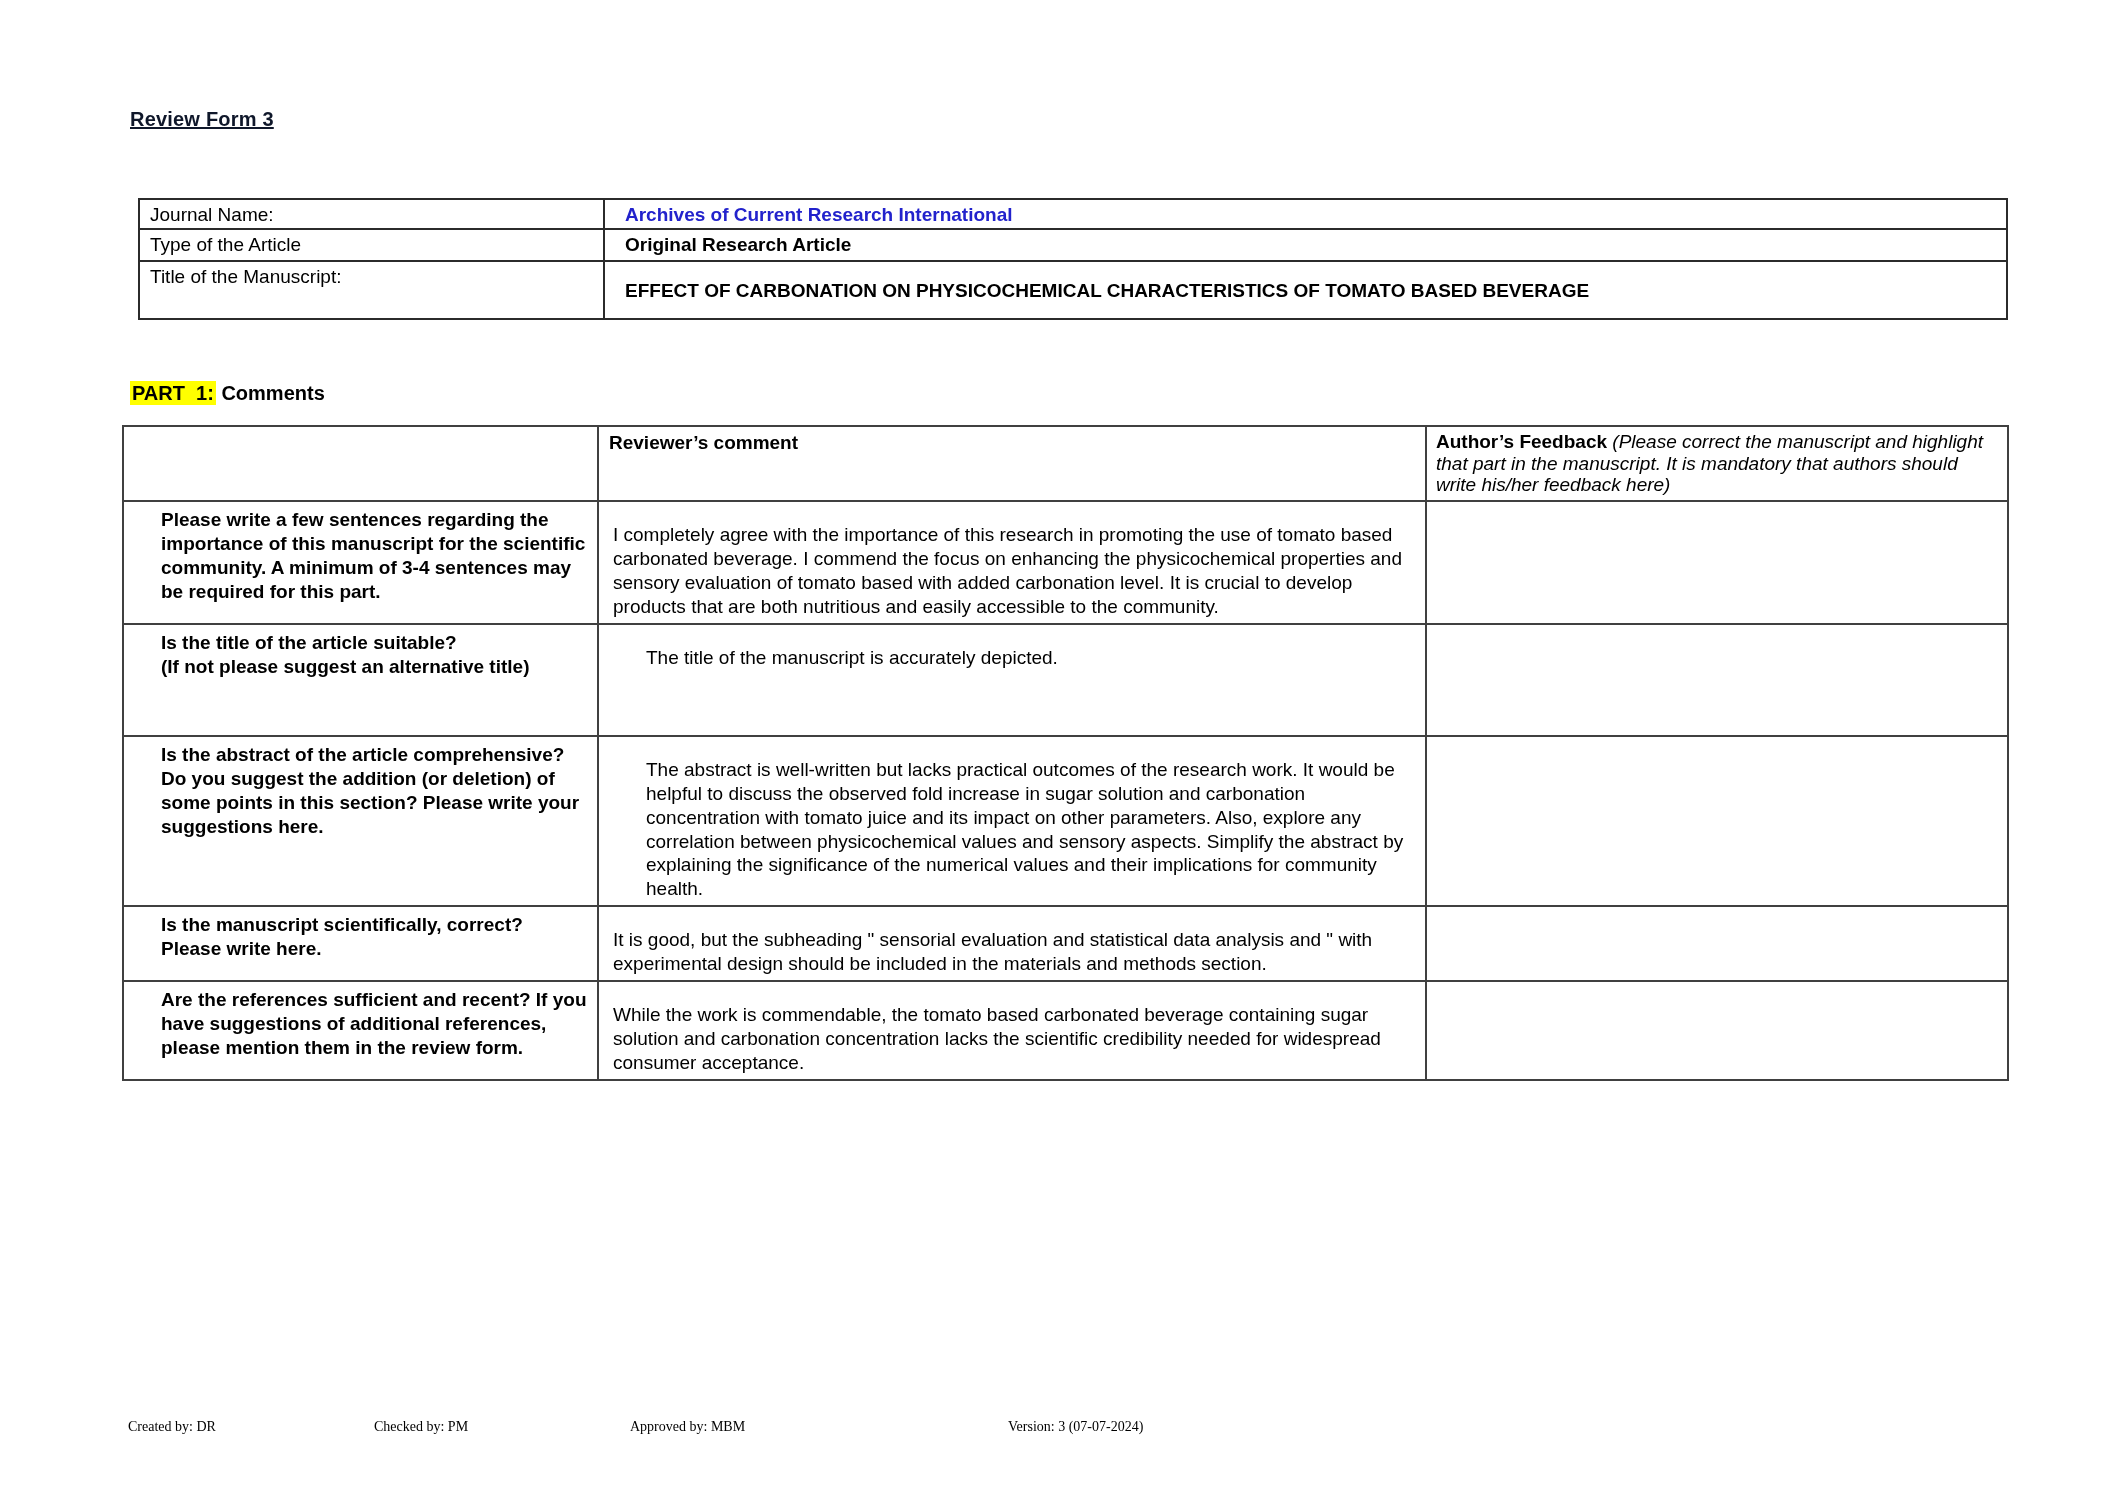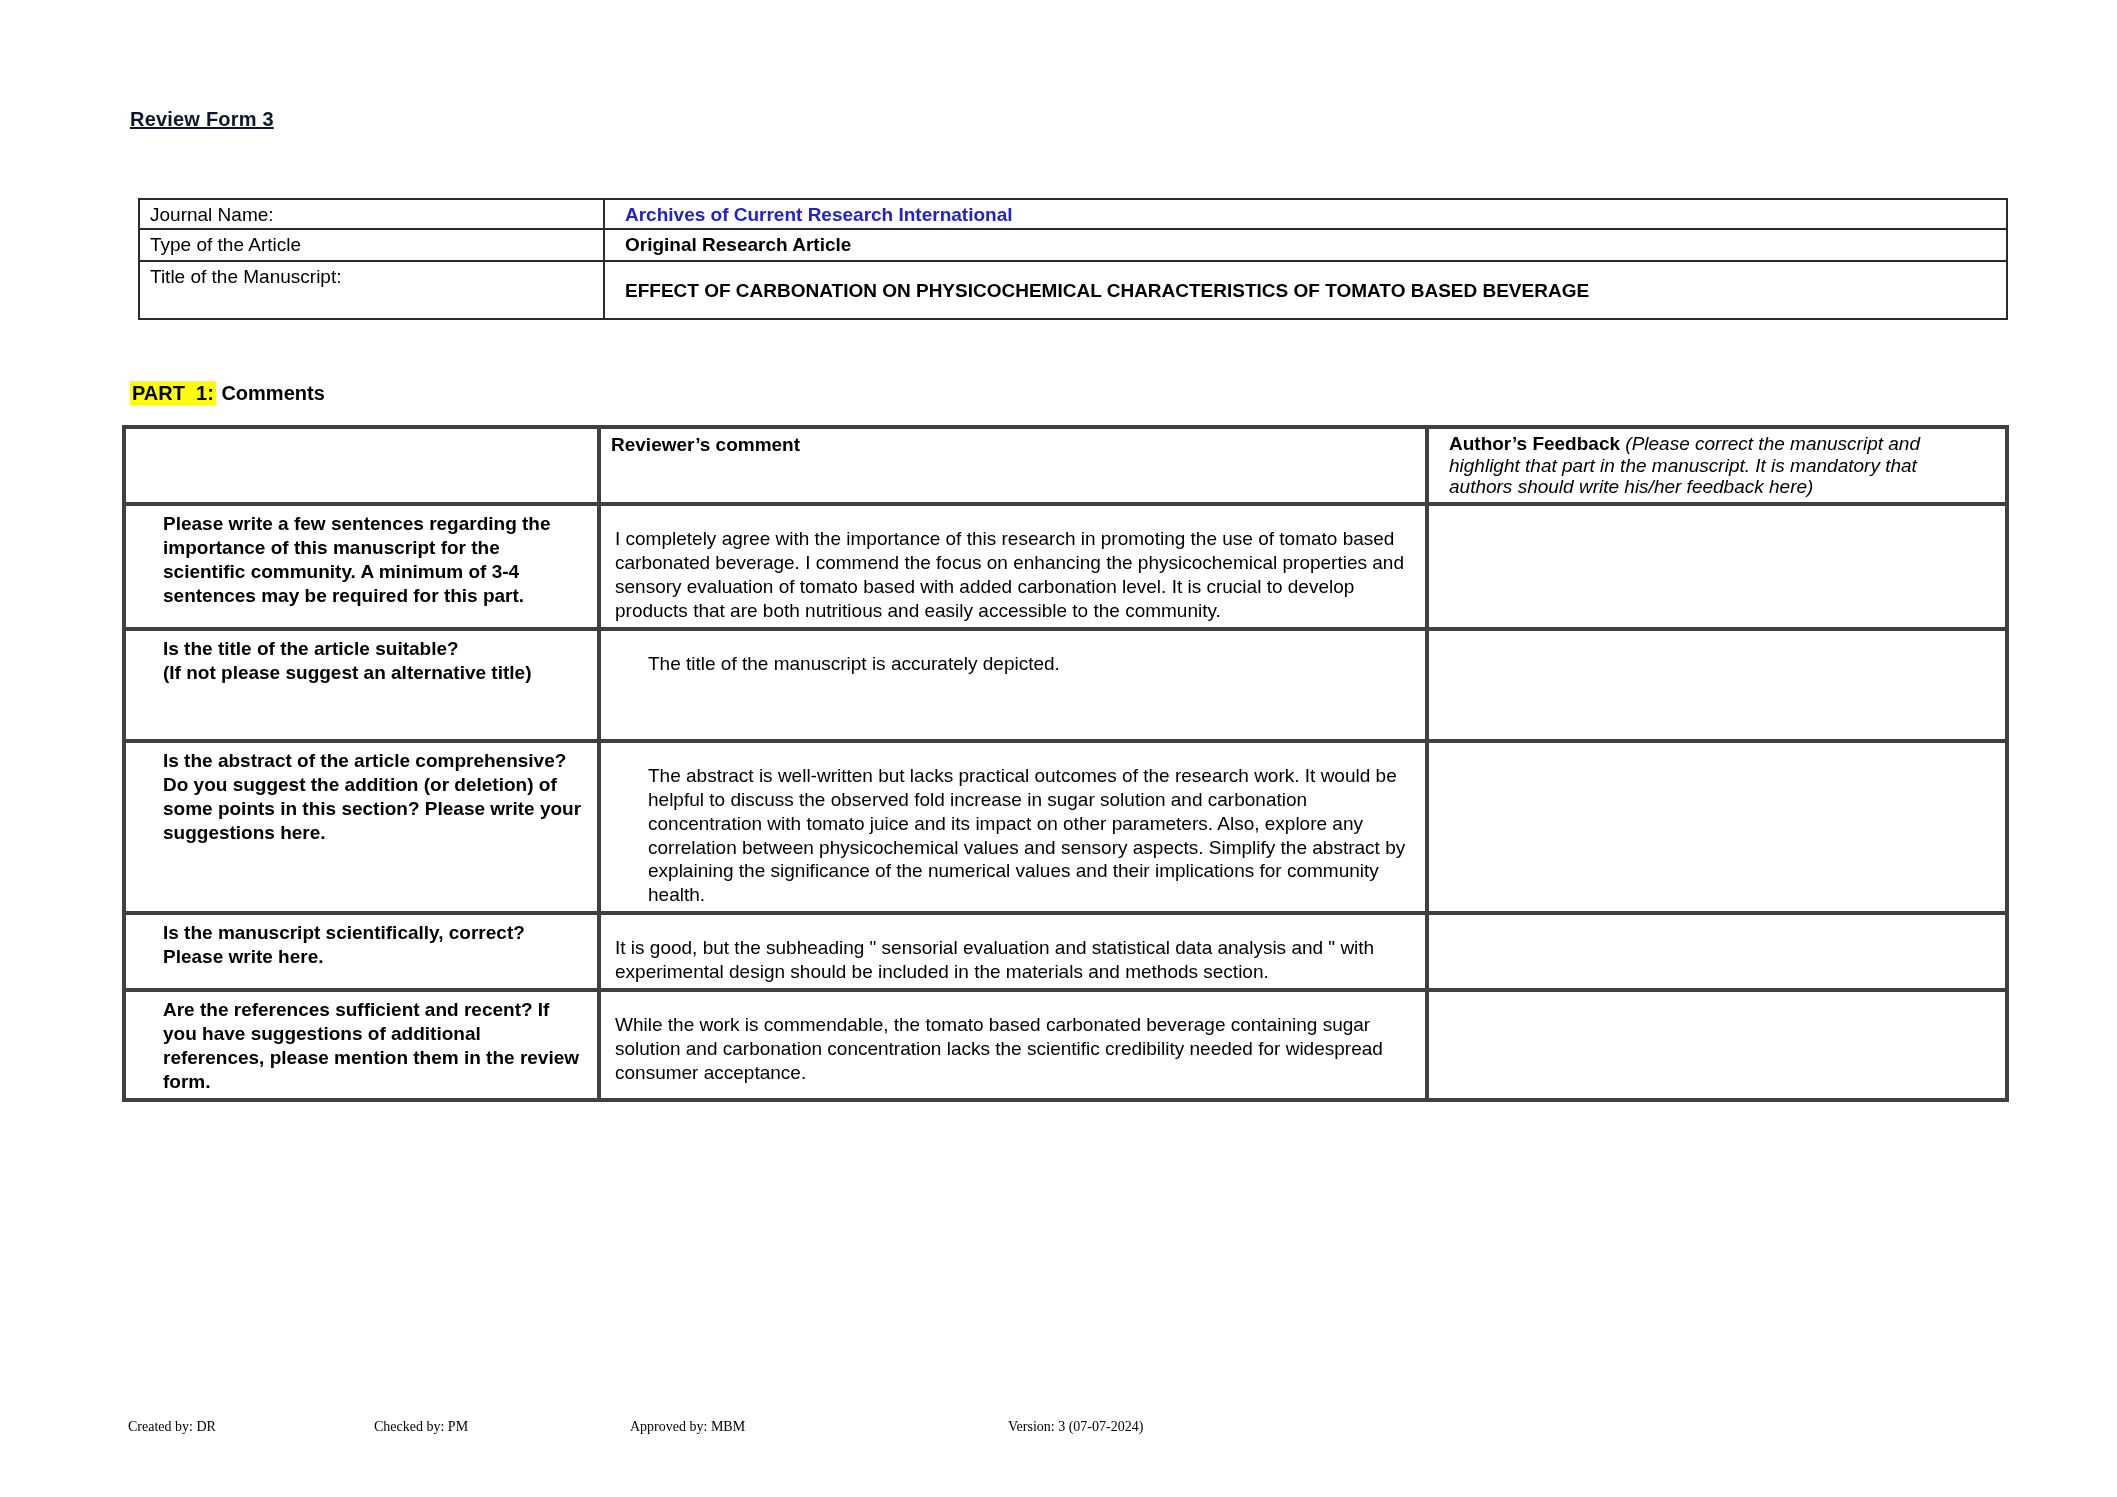--- a/index.html
+++ b/index.html
@@ -41,21 +41,21 @@
     position:absolute;left:130px;top:382px;
     font-size:20px;font-weight:bold;white-space:pre;
   }
   .part-heading .hl{background:#ffff00;padding:1px 2px;}
   
   .comments-table{
     position:absolute;left:122px;top:425px;width:1887px;
     border-collapse:collapse;table-layout:fixed;
   }
   .comments-table td{
-    border:4px solid #404040;
+    border:2px solid #404040;
     font-size:19px;line-height:1.26;
     vertical-align:top;
     overflow:hidden;
     margin-left:30px;
   }
   .comments-table td.qcell{
     font-weight:bold;
     padding:6px 10px 4px 37px;
     white-space:pre-wrap;
   }
@@ -65,21 +65,21 @@
   .comments-table td.ccell.indent{
     padding-left:47px;
   }
   .comments-table td.fcell{
     padding:4px 8px;
   }
   .comments-table td.head2{
     font-weight:bold;padding:4px 10px;
   }
   .comments-table td.head3{
-    padding:4px 20px;line-height:1.14;
+    padding:4px 9px;line-height:1.14;
   }
   .comments-table td.head3 .note{font-weight:normal;font-style:italic;}
   .comments-table td.head3 .bold{font-weight:bold;}
   
   .footer-item{
     position:absolute;top:1419px;
     font-family:"Liberation Serif","DejaVu Serif",serif;
     font-size:14px;color:#000;white-space:nowrap;
   }
   .f1{left:128px;} .f2{left:374px;} .f3{left:630px;} .f4{left:976px;margin-left:32px;}

